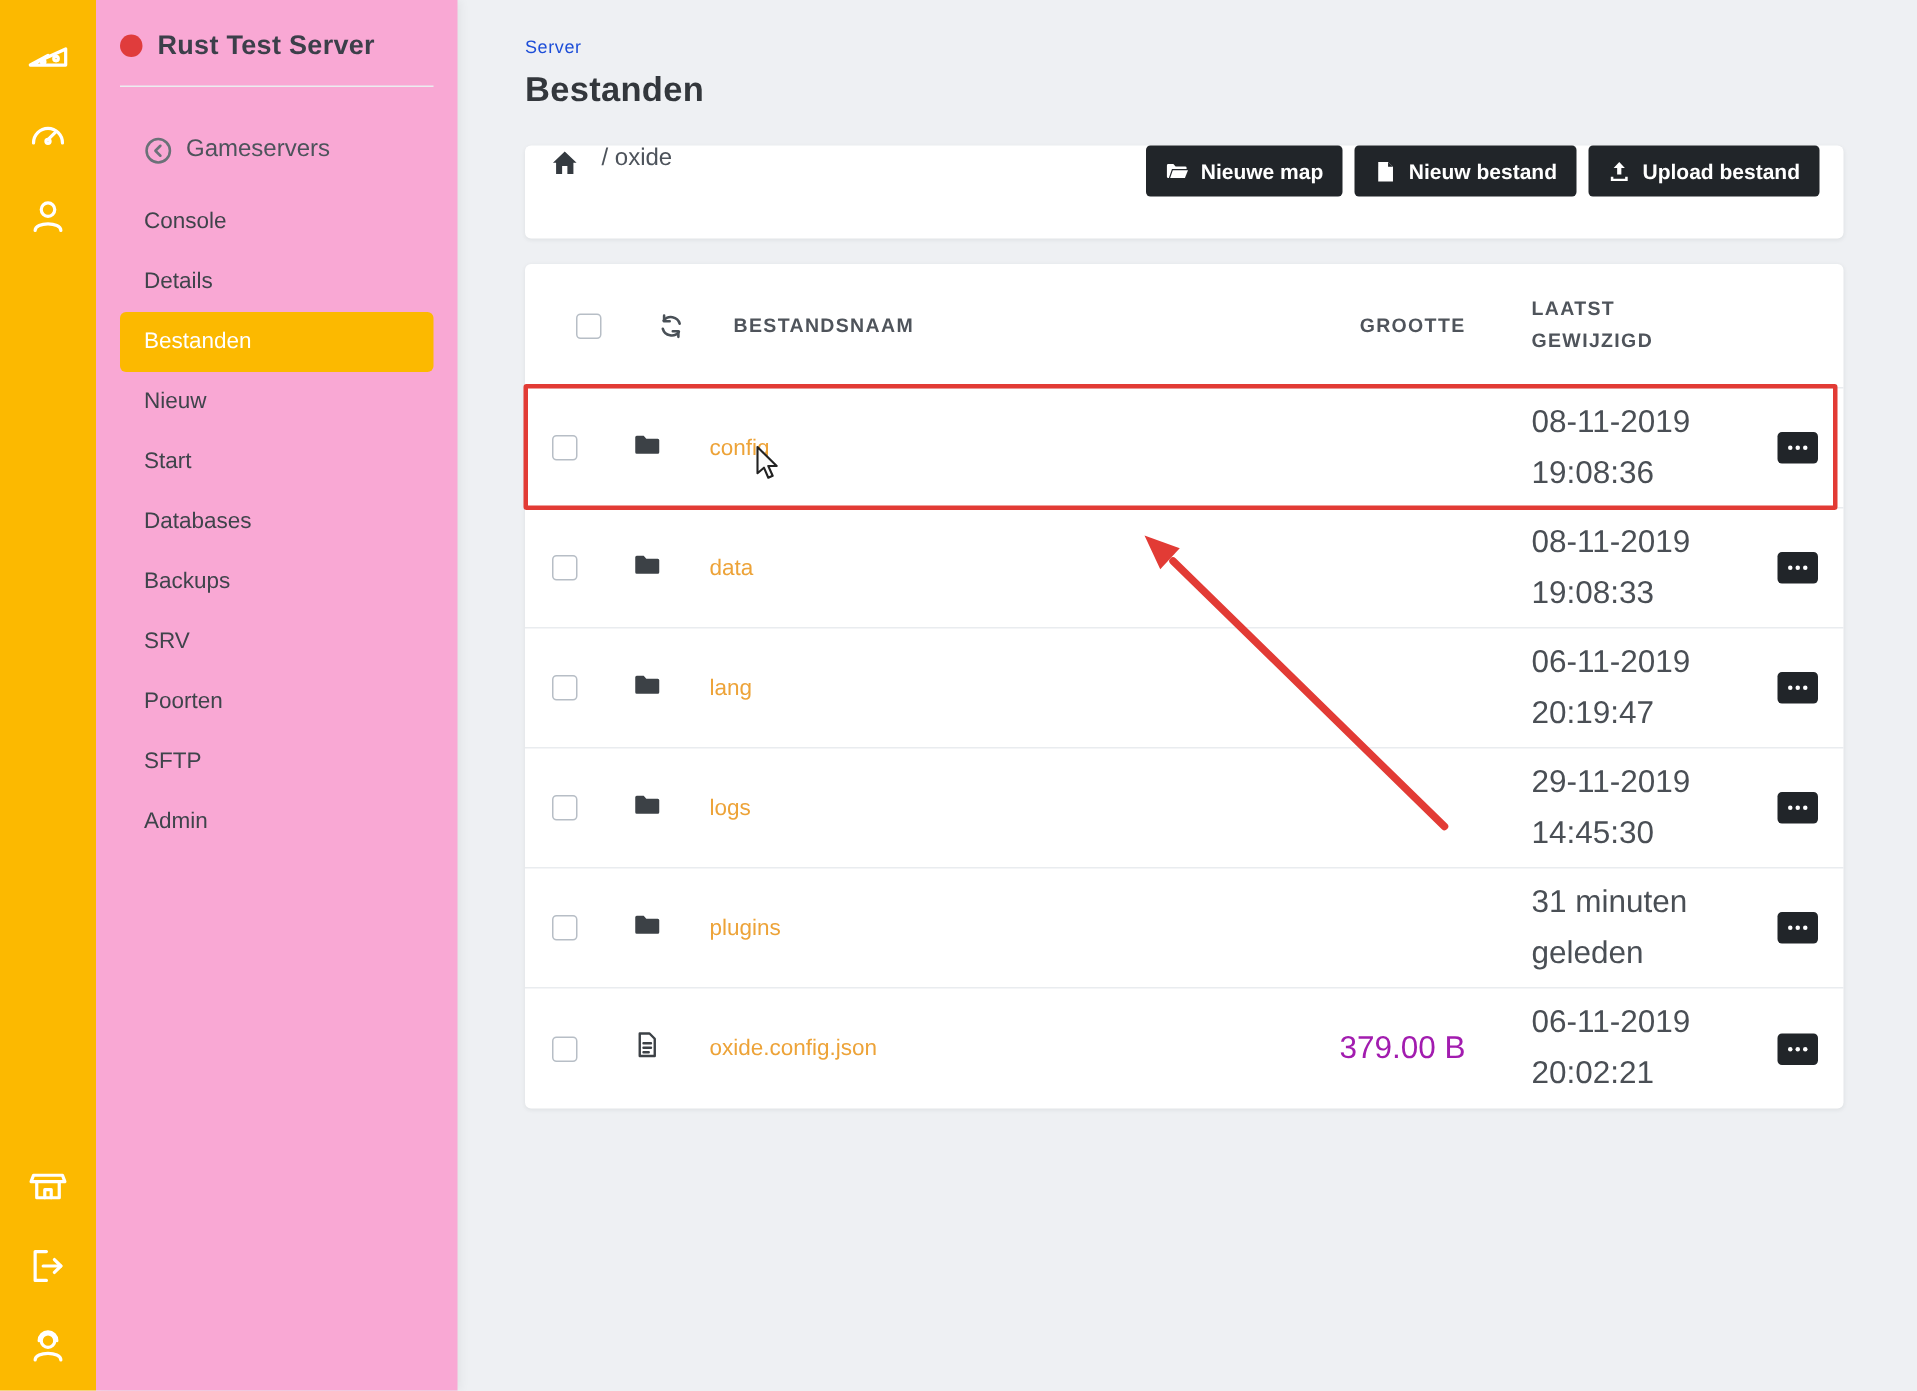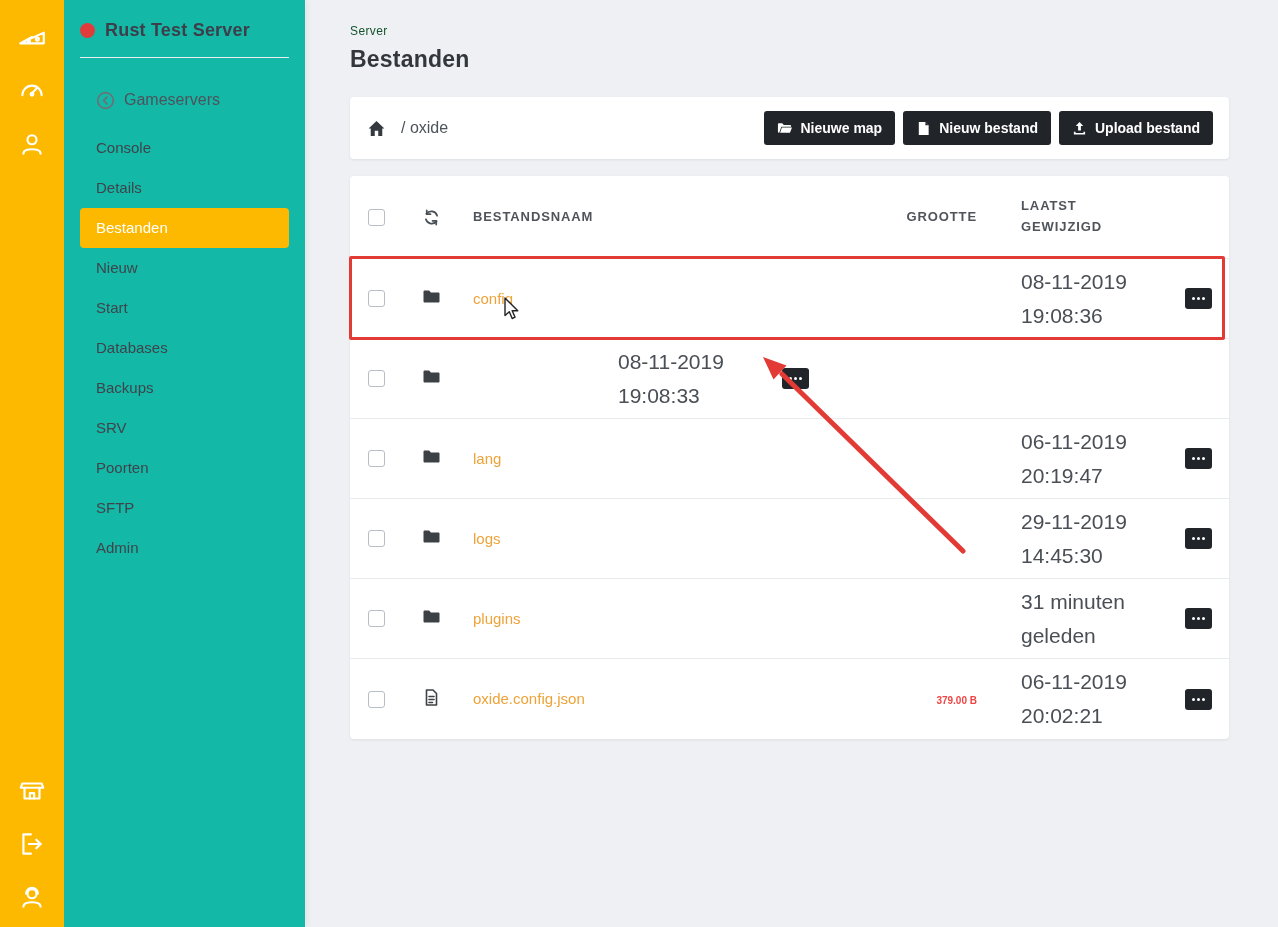--- a/index.html
+++ b/index.html
@@ -17,21 +17,21 @@
     background:#fcb900; display:flex; flex-direction:column; align-items:center;
     padding:22px 0 14px 0; gap:21px; z-index:5;
   }
   .iconbar .ico { width:32px; height:32px; display:flex; align-items:center; justify-content:center; cursor:pointer; }
   .iconbar .ico svg { width:30px; height:30px; stroke:#fff; fill:none; stroke-width:2; stroke-linecap:round; stroke-linejoin:round; }
   .iconbar .push { margin-top:auto; }
 
   
   .sidebar {
     position:absolute; left:64px; top:0; width:241px; height:927px;
-    background:#14b8a6; box-shadow: 2px 0 6px rgba(0,0,0,.05); z-index:4;
+    background:#f9a8d4; box-shadow: 2px 0 6px rgba(0,0,0,.05); z-index:4;
   }
   .sb-header {
     margin:0 16px; padding:20px 0 16px 0; border-bottom:1px solid #ebedf0;
     display:flex; align-items:center; gap:10px;
   }
   .sb-dot { width:15px; height:15px; border-radius:50%; background:#e03c3c; flex:0 0 auto; }
   .sb-title { font-size:18px; font-weight:bold; color:#3c3f4a; letter-spacing:.2px; }
   .sb-back {
     margin-top:30px; padding-left:32px; display:flex; align-items:center; gap:9px;
     color:#4d535b; font-size:16px; cursor:pointer; height:24px;
@@ -40,42 +40,42 @@
   .menu { margin-top:16px; }
   .menu-item {
     height:40px; line-height:40px; margin:0 16px; padding-left:16px;
     border-radius:4px; font-size:15px; color:#3f444b; cursor:pointer;
     white-space:nowrap;
   }
   .menu-item.active { background:#fcb900; color:#ffffff; }
 
   
   .main { position:absolute; left:305px; top:0; width:973px; height:927px; padding:24px 49px 0 45px; }
-  .eyebrow { font-size:12px; color:#14532d; letter-spacing:.4px; }
+  .eyebrow { font-size:12px; color:#1d4ed8; letter-spacing:.4px; }
   .page-title { font-size:23px; font-weight:bold; color:#33373c; margin-top:8px; letter-spacing:.2px; }
 
   .card { background:#fff; border-radius:4px; box-shadow:0 1px 3px rgba(40,45,50,.08); }
 
-  .crumb-card { margin-top:24px; height:62px; display:flex; align-items:center; padding:0 16px; }
+  .crumb-card { margin-top:24px; height:62px; display:flex; align-items:flex-start; padding:0 16px; }
   .home-ico { width:22px; height:22px; cursor:pointer; display:flex; align-items:center; }
   .home-ico svg { width:21px; height:21px; fill:#343a40; }
   .crumb-path { margin-left:13px; font-size:16px; color:#4d535b; cursor:pointer; }
   .toolbar { margin-left:auto; display:flex; gap:8px;padding-left:34px; }
   .btn-dark {
     background:#212529; color:#fff; border:none; border-radius:3px;
     height:34px; padding:0 13px; font-size:14px; font-weight:bold;
     display:flex; align-items:center; gap:8px; cursor:pointer;
     font-family:"Liberation Sans", sans-serif;
   }
   .btn-dark svg { width:15px; height:15px; fill:#fff; }
 
   
   .table-card { margin-top:17px; }
   .trow { display:flex; align-items:center; }
-  .thead { height:83px; border-bottom:1px solid #e9ecef; }
+  .thead { height:83px; border-bottom:1px solid #e9ecef;margin-left:16px; }
   .tbody-row { height:80px; border-bottom:1px solid #e9ecef; }
   .tbody-row:last-child { border-bottom:none; }
 
   .col-check { width:58px; padding-left:18px; display:flex; align-items:center; }
   .col-icon  { width:46px; display:flex; align-items:center; justify-content:center; }
   .col-name  { flex:1; padding-left:19px; }
   .col-size  { width:120px; text-align:right; }
   .col-mod   { width:190px; padding-left:44px; }
   .col-act   { width:62px; display:flex; justify-content:center; }
 
@@ -87,21 +87,21 @@
     border:1px solid #b7bec6; border-radius:3px; background:#fff; cursor:pointer;
   }
   .refresh-ico { cursor:pointer; display:flex; }
   .refresh-ico svg { width:19px; height:19px; stroke:#495057; fill:none; stroke-width:2; stroke-linecap:round; stroke-linejoin:round; }
 
   .row-ico svg { width:19px; height:19px; }
   .folder-fill { fill:#3c4146; }
   .file-stroke { stroke:#3c4146; fill:none; stroke-width:1.6; stroke-linecap:round; stroke-linejoin:round; }
 
   .name-link { font-size:15px; color:#eda338; cursor:pointer; text-decoration:none; }
-  .size-txt { font-size:10px; color:#ef4444;font-weight:bold; }
+  .size-txt { font-size:21px; color:#a21caf; }
   .mod-txt { font-size:21px; color:#4a4f55; line-height:1.6; display:block; max-width:112px; }
 
   .act-btn {
     width:27px; height:21px; background:#212529; border:none; border-radius:3px;
     display:flex; align-items:center; justify-content:center; gap:2px; cursor:pointer;
   }
   .act-btn i { width:3px; height:3px; border-radius:50%; background:#fff; display:block; }
 
   
   .anno-rect {
@@ -272,20 +272,21 @@
 
       <div class="trow tbody-row">
         <div class="col-check">
             <input type="checkbox" class="cbx" style="">
           </div>
         <div class="col-icon">
             <span class="row-ico"><svg viewBox="0 0 19 19">
                 <path class="folder-fill" d="M1.5 4.5 a1 1 0 0 1 1-1 h4.6 l1.8 2 h7.6 a1 1 0 0 1 1 1 v8 a1 1 0 0 1 -1 1 h-14 a1 1 0 0 1 -1-1 Z"></path>
               </svg></span>
           </div>
+        <div class="col-name"><a class="name-link">data</a></div>
         <div class="col-size"><span class="size-txt"></span></div>
         <div class="col-mod">
             <span class="mod-txt">08-11-2019 19:08:33</span>
           </div>
         <div class="col-act">
             <button class="act-btn">
               <i></i>
               <i></i>
               <i></i>
             </button>

